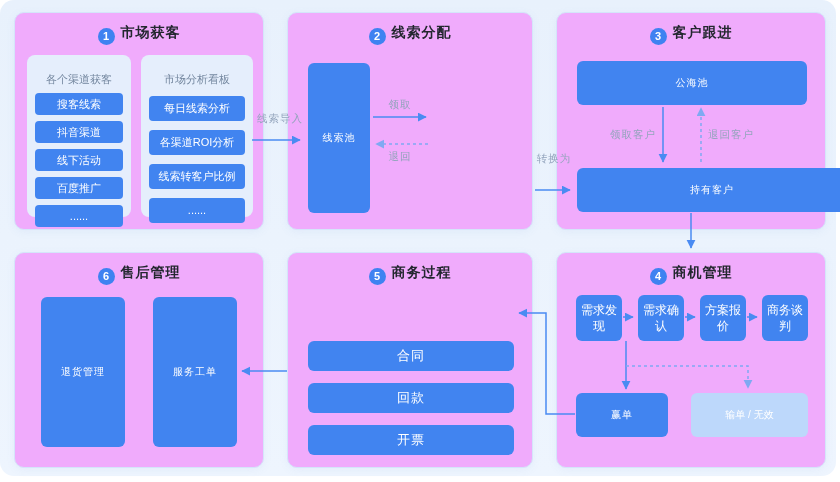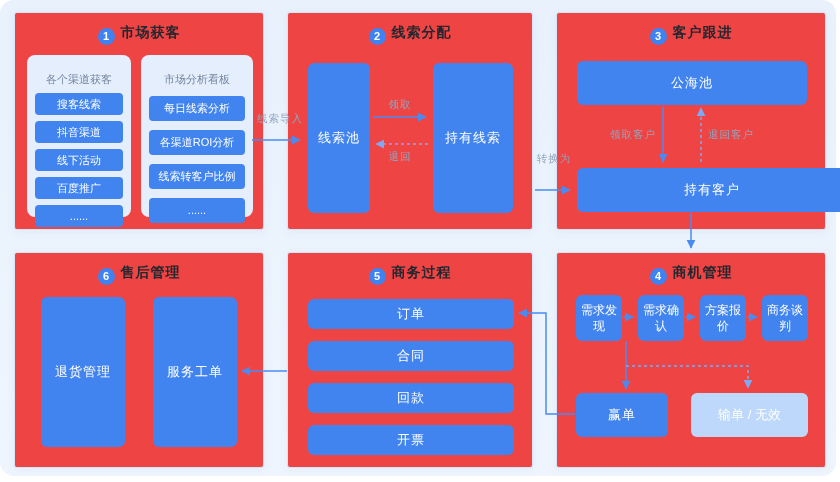--- a/index.html
+++ b/index.html
@@ -1,28 +1,28 @@
 <!DOCTYPE html>
 <html><head>
 <meta charset="utf-8">
 <style>
   *{box-sizing:border-box;margin:0;padding:0}
   html,body{width:840px;height:482px}
   body{position:relative;background:#fff;font-family:"Liberation Sans","DejaVu Sans",sans-serif;overflow:hidden}
   .bg{position:absolute;left:0;top:0;width:836px;height:476px;background:linear-gradient(180deg,#e8f1fc,#eef5fe);border-radius:14px}
-  .panel{position:absolute;background:#ef4444;border:1px solid #d5e5fa;border-radius:3px;box-shadow:0 2px 8px rgba(96,140,210,.08)}
+  .panel{position:absolute;background:#f0abfc;border:1px solid #d5e5fa;border-radius:10px;box-shadow:0 2px 8px rgba(96,140,210,.08)}
   #p1{left:14px;top:12px;width:250px;height:218px}
   #p2{left:287px;top:12px;width:246px;height:218px}
   #p3{left:556px;top:12px;width:270px;height:218px}
   #p6{left:14px;top:252px;width:250px;height:216px}
   #p5{left:287px;top:252px;width:246px;height:216px}
   #p4{left:556px;top:252px;width:270px;height:216px}
   .ptitle{position:absolute;top:11px;left:0;right:0;text-align:center;font-size:14px;font-weight:700;color:#23272f;letter-spacing:1px}
   .badge{display:inline-block;width:17px;height:17px;border-radius:50%;background:#3f82f1;color:#fff;font-size:11px;font-weight:700;line-height:17px;text-align:center;margin-right:6px;vertical-align:-3px;letter-spacing:0}
-  .bx{position:absolute;background:#4184f0;color:#fff;border-radius:6px;display:flex;align-items:center;justify-content:center;font-size:13px;text-align:center;letter-spacing:1px}
+  .bx{position:absolute;background:#4184f0;color:#fff;border-radius:6px;display:flex;align-items:center;justify-content:center;font-size:10px;text-align:center;letter-spacing:1px}
   .bx.light{background:#bdd8fb}
   .sub{position:absolute;top:42px;height:162px;background:#e5eefc;border-radius:8px}
   #sub1{left:12px;width:104px}
   #sub2{left:126px;width:112px}
   .shead{margin-top:17px;text-align:center;font-size:11px;color:#74879f}
   .sitem{height:22px;line-height:22px;margin:6px 8px 0;background:#4184f0;border-radius:4px;color:#fff;font-size:11px;text-align:center;overflow:hidden;white-space:nowrap}
   #sub2 .sitem{height:25px;line-height:25px;margin-top:9px;font-size:11px}
   
   #pool{left:20px;top:50px;width:62px;height:150px}
   #held2{left:145px;top:50px;width:80px;height:150px}
@@ -76,21 +76,20 @@
     <div class="sitem">线索转客户比例</div>
     <div class="sitem">......</div>
   </div>
 </div>
 
 <div class="panel" id="p2">
   <div class="ptitle">
     <span class="badge">2</span><span>线索分配</span>
   </div>
   <div class="bx" id="pool">线索池</div>
-  <div class="bx" id="held2">持有线索</div>
 </div>
 
 <div class="panel" id="p3">
   <div class="ptitle">
     <span class="badge">3</span><span>客户跟进</span>
   </div>
   <div class="bx" id="sea">公海池</div>
   <div class="bx" id="held3">持有客户</div>
 </div>
 
@@ -103,21 +102,20 @@
   <div class="bx stage" id="st2">方案报价</div>
   <div class="bx stage" id="st3">商务谈判</div>
   <div class="bx" id="win">赢单</div>
   <div class="bx light" id="lose">输单 / 无效</div>
 </div>
 
 <div class="panel" id="p5">
   <div class="ptitle">
     <span class="badge">5</span><span>商务过程</span>
   </div>
-  <div class="bx row5" id="r50">订单</div>
   <div class="bx row5" id="r51">合同</div>
   <div class="bx row5" id="r52">回款</div>
   <div class="bx row5" id="r53">开票</div>
 </div>
 
 <div class="panel" id="p6">
   <div class="ptitle">
     <span class="badge">6</span><span>售后管理</span>
   </div>
   <div class="bx" id="svc6">服务工单</div>

